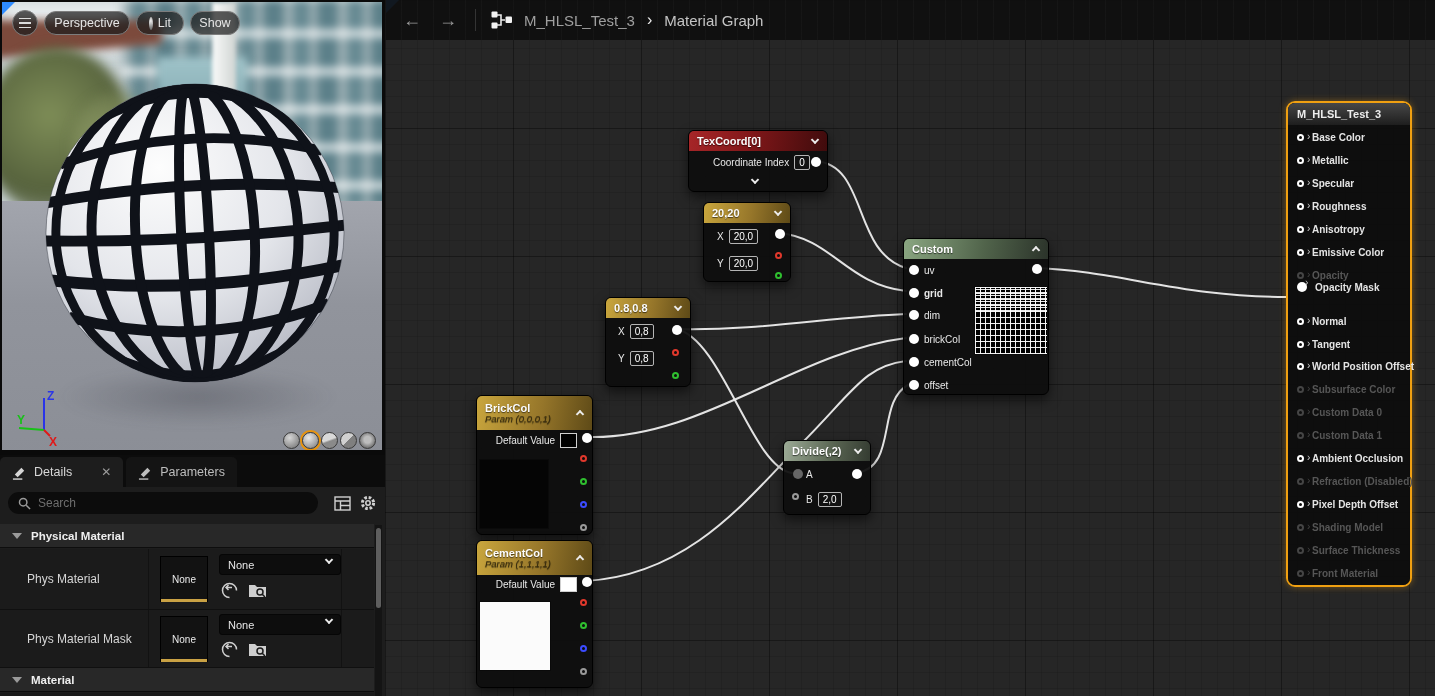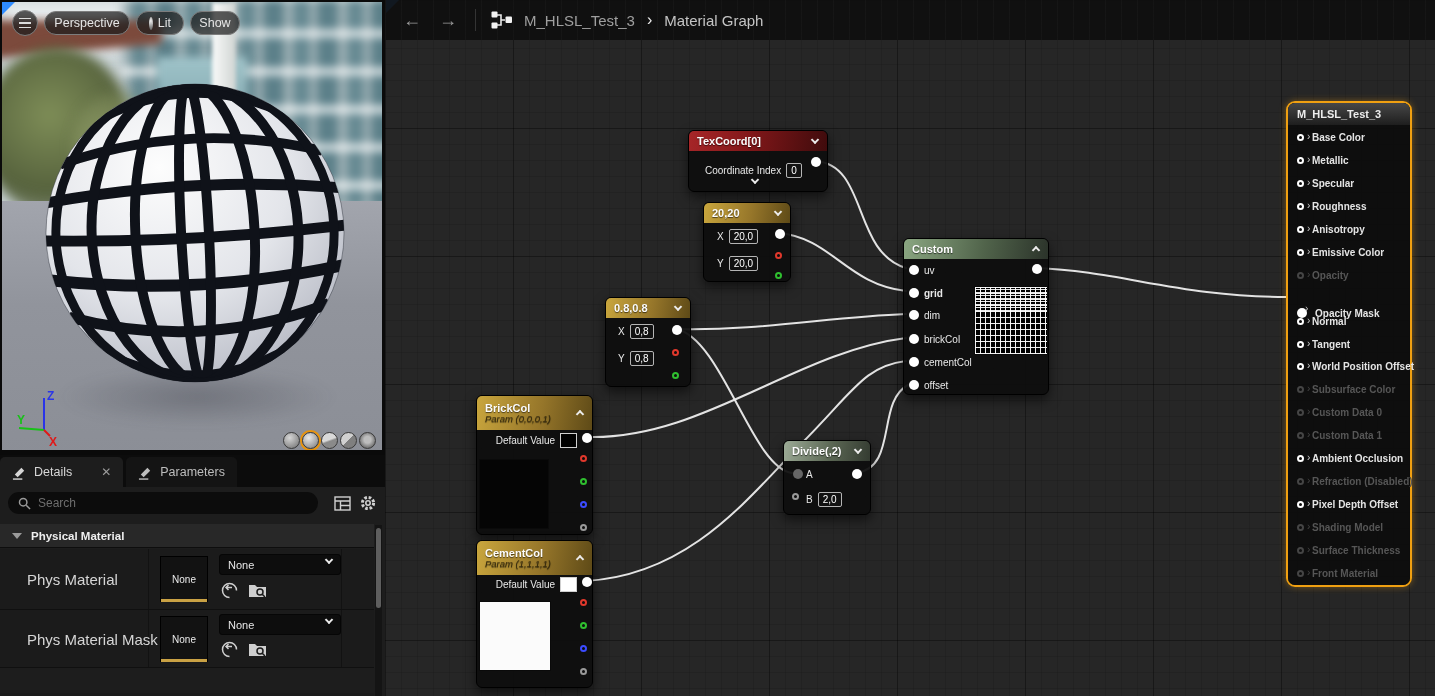--- a/index.html
+++ b/index.html
@@ -70,21 +70,21 @@
      display:flex; align-items:center; gap:7px; padding:0 10px; }
   #searchbox input { background:transparent; border:none; outline:none; color:#cfcfcf; font-size:12px; width:240px;
      font-family:"Liberation Sans",sans-serif; }
   #searchbox input::placeholder { color:#6e6e6e; }
   .sect-hd { position:absolute; left:0; width:374px; height:24px; background:#282828; border-bottom:1px solid #0e0e0e;
      display:flex; align-items:center; gap:9px; padding-left:12px; font-size:11.5px; font-weight:bold; color:#efefef; }
   .tri-down { width:0; height:0; border-left:5px solid transparent; border-right:5px solid transparent; border-top:6px solid #9a9a9a; }
   .prop-row { position:absolute; left:0; width:374px; background:#1b1b1b; border-bottom:1px solid #101010; }
   .prop-row .vdiv { position:absolute; left:148px; top:0; bottom:0; width:1px; background:#121212; }
   .prop-row .vdiv2 { position:absolute; left:341px; top:0; bottom:0; width:1px; background:#121212; }
-  .prop-label { position:absolute; left:27px; top:50%; transform:translateY(-50%); font-size:15px; color:#d6d6d6; }
+  .prop-label { position:absolute; left:27px; top:50%; transform:translateY(-50%); font-size:12px; color:#d6d6d6; }
   .thumb { position:absolute; left:160px; width:48px; height:46px; background:#121212; border:1px solid #000;
      display:flex; align-items:center; justify-content:center; font-size:10px; color:#e9e9e9; }
   .thumb::after { content:""; position:absolute; left:0; right:0; bottom:-1px; height:3px; background:#c9a144; }
   .dropdown { position:absolute; left:219px; width:122px; height:21px; background:#0d0d0d; border:1px solid #060606;
      border-radius:3px; display:flex; align-items:center; justify-content:space-between; padding:0 8px; font-size:11px; color:#e6e6e6; }
   .row-icons { position:absolute; left:221px; display:flex; gap:10px; align-items:center; }
   #dscroll { position:absolute; left:375px; top:70px; width:7px; height:171px; background:#141414; }
   #dscroll .thumbbar { position:absolute; left:1px; top:3px; width:5px; height:80px; background:#5e5e5e; border-radius:3px; }
 
   
@@ -195,21 +195,21 @@
   </div>
   <div class="abs corner-tri" style="left:386px; top:0;"></div>
 
   <div class="node" style="left:688px; top:130px; width:140px; height:62px;">
     <div class="node-hd hd-red">
       <span>TexCoord[0]</span>
       <span class="hd-chev">
           <i class="chev down"></i>
         </span>
     </div>
-    <div class="nrow" style="left:16px; top:23px;margin-top:8px;">
+    <div class="nrow" style="left:24px; top:23px;">
       <span>Coordinate Index</span>
       <span class="vbox">0</span>
     </div>
     <span class="pin" style="left:122px; top:26px;"></span>
     <span class="hd-chev" style="top:auto; bottom:4px; right:50%;">
         <i class="chev down"></i>
       </span>
   </div>
 
   <div class="node" style="left:703px; top:202px; width:88px; height:80px;">
@@ -372,21 +372,21 @@
           <span>Anisotropy</span>
         </div>
       <div class="opin-row" style="top:141px;">
           <span class="pin ring"></span>
           <span>Emissive Color</span>
         </div>
       <div class="opin-row disabled" style="top:164px;">
           <span class="pin ring"></span>
           <span>Opacity</span>
         </div>
-      <div class="opin-row" style="top:202px;">
+      <div class="opin-row" style="top:176px;">
           <span class="pin" style="position:relative;"></span>
           <span>Opacity Mask</span>
         </div>
       <div class="opin-row" style="top:210px;">
           <span class="pin ring"></span>
           <span>Normal</span>
         </div>
       <div class="opin-row" style="top:233px;">
           <span class="pin ring"></span>
           <span>Tangent</span>
@@ -595,20 +595,24 @@
           <path d="M11 5.5 H5 M7.5 3 L5 5.5 L7.5 8" fill="none" stroke="#cfcfcf" stroke-width="1.5"></path>
         </svg>
         <svg class="icon-svg" width="19" height="15" viewBox="0 0 19 15">
           <path d="M1 2 h6 l2 2 h9 v10 h-17 z" fill="#cfcfcf"></path>
           <circle cx="12" cy="9" r="3" fill="none" stroke="#1b1b1b" stroke-width="1.5"></circle>
           <path d="M14.2 11.2 L17 14" stroke="#1b1b1b" stroke-width="1.5"></path>
         </svg>
       </div>
     </div>
 
+    <div class="sect-hd" style="top:213px;">
+      <span class="tri-down"></span>
+      <span>Material</span>
+    </div>
     <div class="prop-row" style="top:238px; height:3px; border-bottom:none;"></div>
 
     <div id="dscroll">
         <div class="thumbbar"></div>
       </div>
   </div>
 
 </div>
 
 </body></html>

